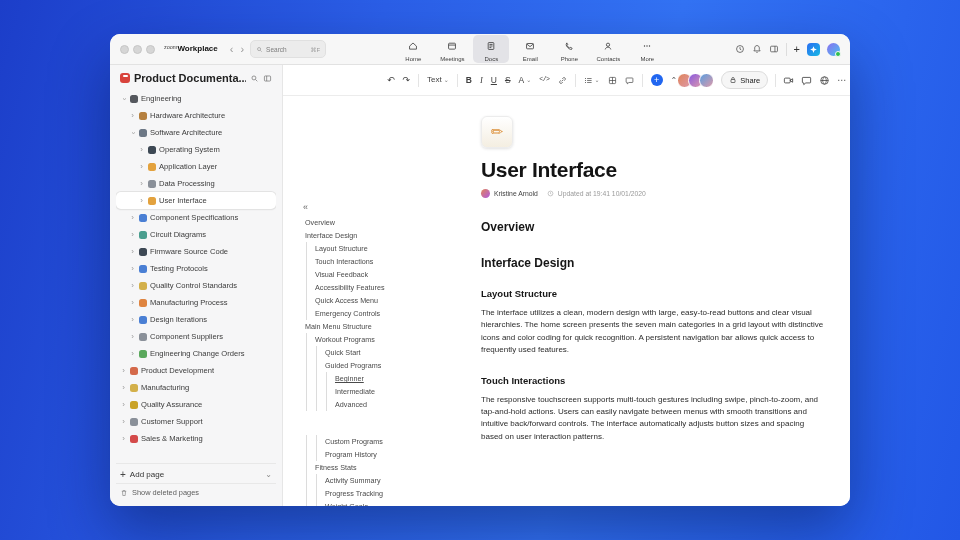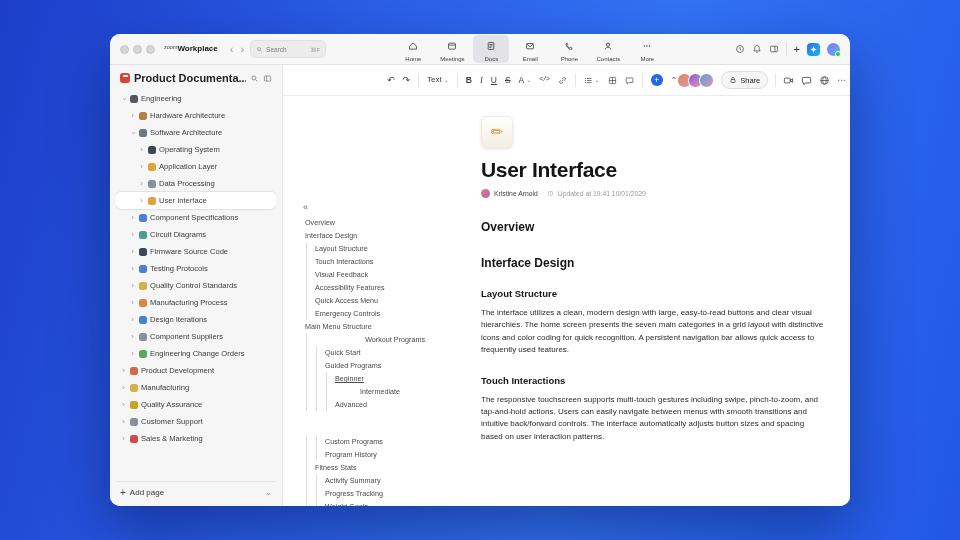--- a/index.html
+++ b/index.html
@@ -335,20 +335,26 @@
             <span class="doc-dot" style="background: rgb(212, 74, 74);"></span>
             <span class="tree-label">Sales &amp; Marketing</span>
           </div>
         </div>
       <div class="sb-footer">
         <div class="add-page">
           <span class="plus">+</span>
           <span>Add page</span>
           <span class="caret">⌄</span>
         </div>
+        <div class="show-deleted">
+          <svg viewBox="0 0 16 16">
+              <path class="ln" d="M3.5 4.5h9M6.5 4.5V3h3v1.5M5 4.5 5.6 13h4.8l.6-8.5"></path>
+            </svg>
+          <span>Show deleted pages</span>
+        </div>
       </div>
     </aside>
 
     <main class="doc-area">
 
       <div class="doc-toolbar">
         <div class="dt-left">
           <span class="tbtn">↶</span>
           <span class="tbtn">↷</span>
           <span class="dt-sep"></span>
@@ -455,33 +461,33 @@
               </div>
               <div class="ol-item" style="padding-left: 12px; background: linear-gradient(rgb(220, 220, 220), rgb(220, 220, 220)) 3px 0px / 1px 100% no-repeat;">
                 <span class="ol-label">Quick Access Menu</span>
               </div>
               <div class="ol-item" style="padding-left: 12px; background: linear-gradient(rgb(220, 220, 220), rgb(220, 220, 220)) 3px 0px / 1px 100% no-repeat;">
                 <span class="ol-label">Emergency Controls</span>
               </div>
               <div class="ol-item" style="padding-left: 2px;">
                 <span class="ol-label">Main Menu Structure</span>
               </div>
-              <div class="ol-item" style="padding-left: 12px; background: linear-gradient(rgb(220, 220, 220), rgb(220, 220, 220)) 3px 0px / 1px 100% no-repeat; justify-content: flex-end;">
+              <div class="ol-item" style="padding-left: 12px; background: linear-gradient(rgb(220, 220, 220), rgb(220, 220, 220)) 3px 0px / 1px 100% no-repeat;">
                 <span class="ol-label">Workout Programs</span>
               </div>
               <div class="ol-item" style="padding-left: 22px; background: linear-gradient(rgb(220, 220, 220), rgb(220, 220, 220)) 3px 0px / 1px 100% no-repeat, linear-gradient(rgb(220, 220, 220), rgb(220, 220, 220)) 13px 0px / 1px 100% no-repeat;">
                 <span class="ol-label">Quick Start</span>
               </div>
               <div class="ol-item" style="padding-left: 22px; background: linear-gradient(rgb(220, 220, 220), rgb(220, 220, 220)) 3px 0px / 1px 100% no-repeat, linear-gradient(rgb(220, 220, 220), rgb(220, 220, 220)) 13px 0px / 1px 100% no-repeat;">
                 <span class="ol-label">Guided Programs</span>
               </div>
               <div class="ol-item" style="padding-left: 32px; background: linear-gradient(rgb(220, 220, 220), rgb(220, 220, 220)) 3px 0px / 1px 100% no-repeat, linear-gradient(rgb(220, 220, 220), rgb(220, 220, 220)) 13px 0px / 1px 100% no-repeat, linear-gradient(rgb(220, 220, 220), rgb(220, 220, 220)) 23px 0px / 1px 100% no-repeat; text-decoration: underline;">
                 <span class="ol-label">Beginner</span>
               </div>
-              <div class="ol-item" style="padding-left: 32px; background: linear-gradient(rgb(220, 220, 220), rgb(220, 220, 220)) 3px 0px / 1px 100% no-repeat, linear-gradient(rgb(220, 220, 220), rgb(220, 220, 220)) 13px 0px / 1px 100% no-repeat, linear-gradient(rgb(220, 220, 220), rgb(220, 220, 220)) 23px 0px / 1px 100% no-repeat; justify-content: center;">
+              <div class="ol-item" style="padding-left: 32px; background: linear-gradient(rgb(220, 220, 220), rgb(220, 220, 220)) 3px 0px / 1px 100% no-repeat, linear-gradient(rgb(220, 220, 220), rgb(220, 220, 220)) 13px 0px / 1px 100% no-repeat, linear-gradient(rgb(220, 220, 220), rgb(220, 220, 220)) 23px 0px / 1px 100% no-repeat;">
                 <span class="ol-label">Intermediate</span>
               </div>
               <div class="ol-item" style="padding-left: 32px; background: linear-gradient(rgb(220, 220, 220), rgb(220, 220, 220)) 3px 0px / 1px 100% no-repeat, linear-gradient(rgb(220, 220, 220), rgb(220, 220, 220)) 13px 0px / 1px 100% no-repeat, linear-gradient(rgb(220, 220, 220), rgb(220, 220, 220)) 23px 0px / 1px 100% no-repeat;">
                 <span class="ol-label">Advanced</span>
               </div>
               <div class="ol-item" style="padding-left: 22px; background: linear-gradient(rgb(220, 220, 220), rgb(220, 220, 220)) 3px 0px / 1px 100% no-repeat, linear-gradient(rgb(220, 220, 220), rgb(220, 220, 220)) 13px 0px / 1px 100% no-repeat; margin-top: 24px;">
                 <span class="ol-label">Custom Programs</span>
               </div>
               <div class="ol-item" style="padding-left: 22px; background: linear-gradient(rgb(220, 220, 220), rgb(220, 220, 220)) 3px 0px / 1px 100% no-repeat, linear-gradient(rgb(220, 220, 220), rgb(220, 220, 220)) 13px 0px / 1px 100% no-repeat;">
                 <span class="ol-label">Program History</span>

